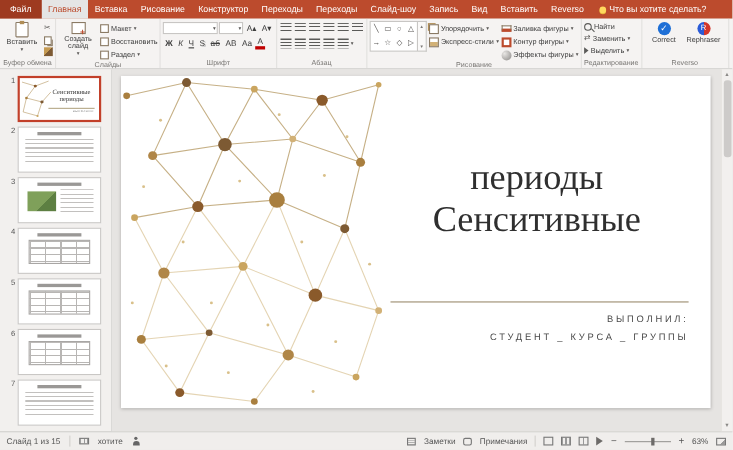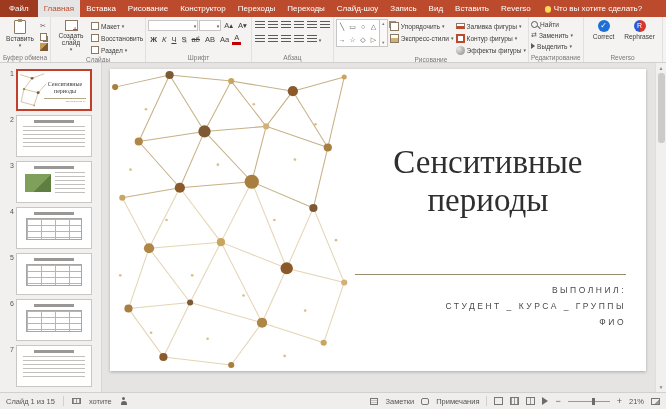--- a/index.html
+++ b/index.html
@@ -410,28 +410,27 @@
           <circle cx="220" cy="170" r="1.3" fill="#d9c08a"></circle>
             <circle cx="80" cy="205" r="1.3" fill="#d9c08a"></circle>
           <circle cx="10" cy="205" r="1.3" fill="#d9c08a"></circle>
             <circle cx="130" cy="225" r="1.3" fill="#d9c08a"></circle>
           <circle cx="190" cy="240" r="1.3" fill="#d9c08a"></circle>
             <circle cx="40" cy="262" r="1.3" fill="#d9c08a"></circle>
           <circle cx="95" cy="268" r="1.3" fill="#d9c08a"></circle>
             <circle cx="170" cy="285" r="1.3" fill="#d9c08a"></circle>
         </svg>
         <div class="s-title">
+          <div>периоды</div>
           <div>Сенситивные</div>
-          <div>периоды</div>
         </div>
         <div class="s-rule"></div>
         <div class="s-sub">
           <div>ВЫПОЛНИЛ:</div>
           <div>СТУДЕНТ _ КУРСА _ ГРУППЫ</div>
-          <div>ФИО</div>
         </div>
       </div>
       <div class="vscroll">
         <span>▲</span>
         <div class="vthumb"></div>
         <span style="margin-top:auto;">▼</span>
       </div>
     </div>
 
   </div>
@@ -450,18 +449,18 @@
       <span class="sep"></span>
       <span class="vbtn"></span>
       <span class="vbtn grid"></span>
       <span class="vbtn read"></span>
       <span class="ic-play"></span>
       <span class="zsign">−</span>
       <span class="ztrack">
           <span class="zthumb"></span>
         </span>
       <span class="zsign">+</span>
-      <span>21%</span>
+      <span>63%</span>
       <span class="ic-fit"></span>
     </div>
   </div>
 
 </div>
 
 </body></html>

